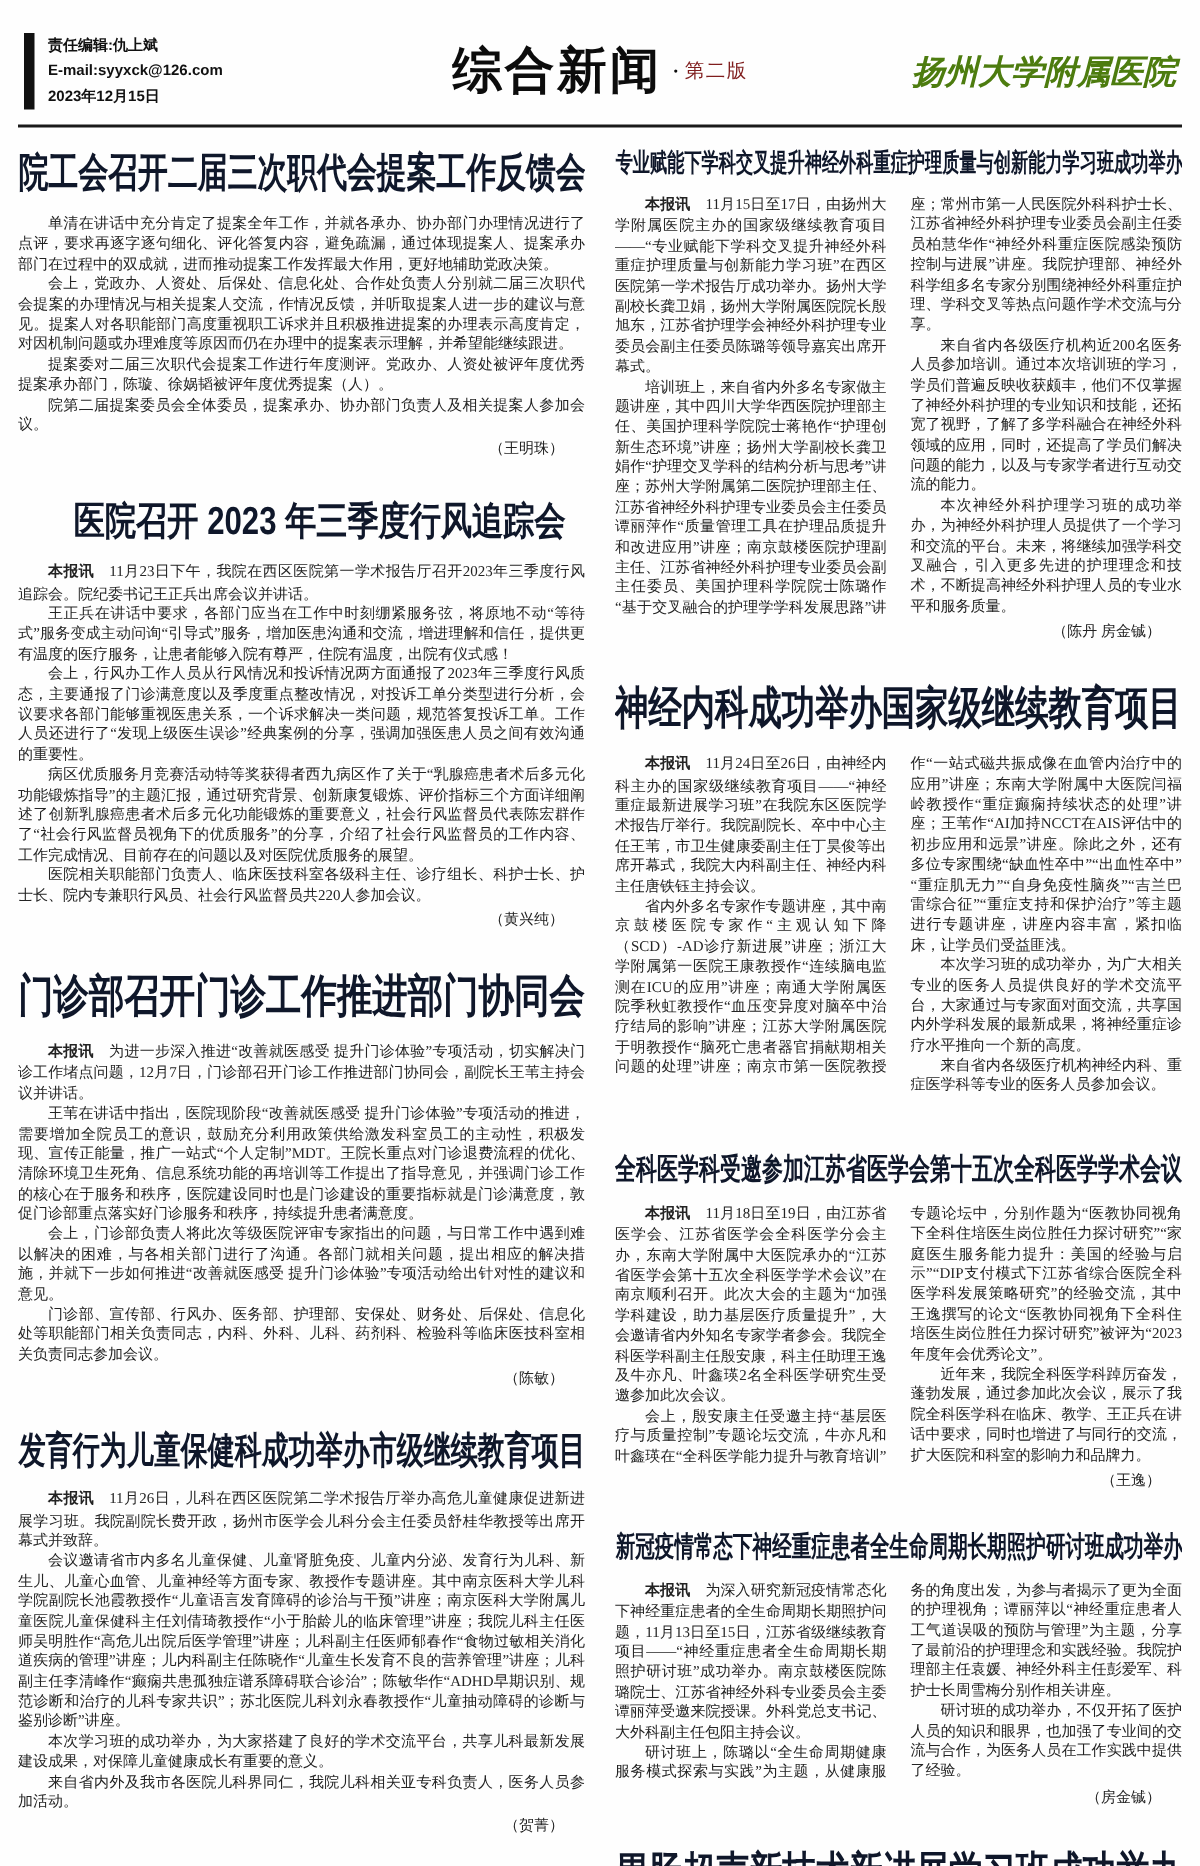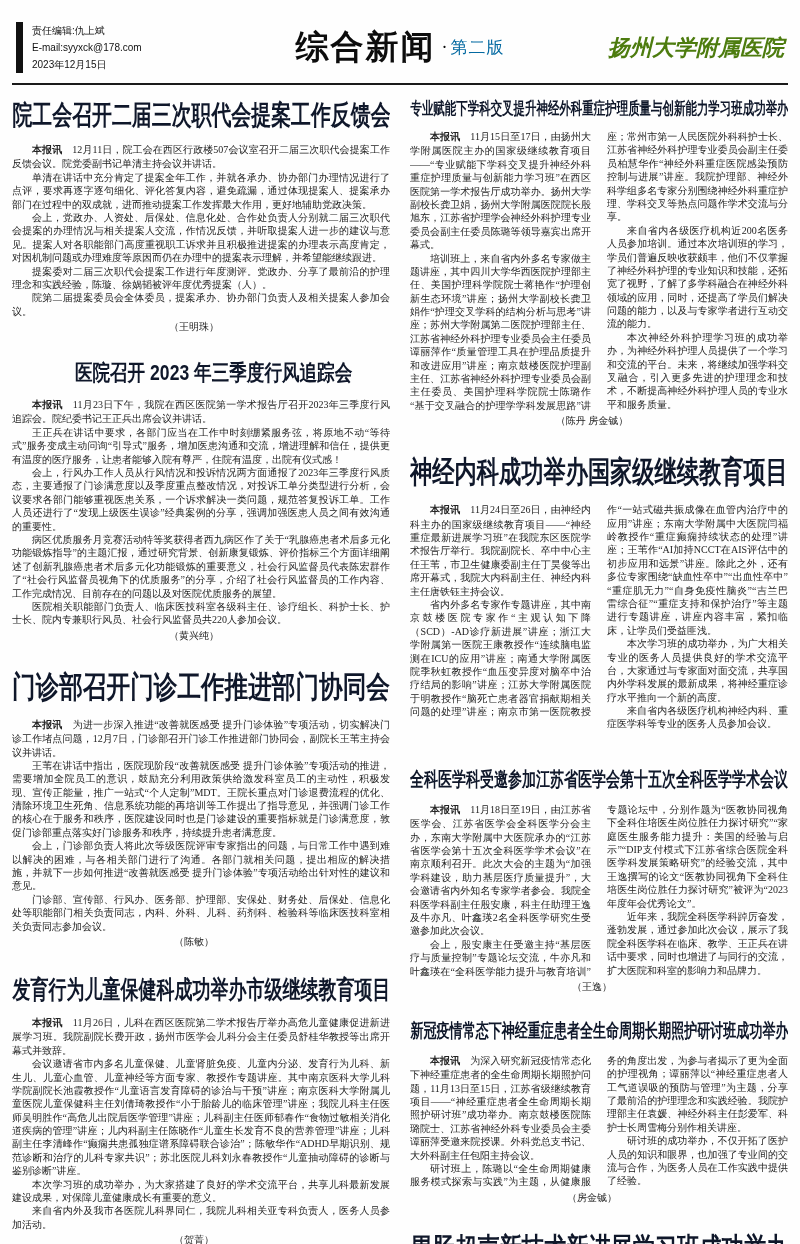--- a/index.html
+++ b/index.html
@@ -8,85 +8,84 @@
     font-family:"Liberation Serif","DejaVu Serif",serif;color:#1c1c1c;
     box-sizing:border-box;padding:14px 12px 18px 12px;
   }
   
   .masthead{
     display:grid;grid-template-columns:215px 1fr 215px;align-items:center;
     padding:8px 4px 10px 4px;border-bottom:2.5px solid #1a1a1a;margin-bottom:6px;
   }
   .edition-info{
     border-left:7px solid #111;padding-left:9px;
-    font-size:10px;line-height:1.7;font-weight:normal;color:#111;
+    font-size:10px;line-height:1.7;font-weight:bold;color:#111;
     font-family:"Liberation Sans","DejaVu Sans",sans-serif;
   }
   .section-head{text-align:center;white-space:nowrap;}
   .section-title{
     font-family:"Liberation Sans","DejaVu Sans",sans-serif;
     font-size:33px;font-weight:900;letter-spacing:2px;color:#0c0c0c;display:inline-block;vertical-align:middle;
   }
   .section-dot{font-size:18px;vertical-align:middle;margin:0 3px 0 6px;color:#0c0c0c;}
-  .section-sub{font-size:17px;vertical-align:middle;color:#0369a1;letter-spacing:1px;}
+  .section-sub{font-size:13px;vertical-align:middle;color:#7f1d1d;letter-spacing:1px;}
   .hospital-name{
     text-align:right;font-family:"DejaVu Serif","Liberation Serif",serif;
     font-style:italic;font-weight:bold;font-size:22px;white-space:nowrap;
   }
   
   .content{display:grid;grid-template-columns:1fr 1fr;column-gap:20px;margin-top:10px;}
   .col{min-width:0;}
   
   .article{margin-bottom:22px;overflow:hidden;}
   .article-title{
     margin:2px 0 10px 0;display:flex;justify-content:center;align-items:center;
     font-family:"Liberation Sans","DejaVu Sans",sans-serif;font-weight:900;color:#0f172a;
   }
   .article-title .t{display:inline-block;white-space:nowrap;transform-origin:center;}
   .article-body{font-size:10px;line-height:1.34;text-align:justify;color:#232323;}
   .col-right .article-body{column-count:2;column-gap:16px;}
   .article-body p{margin:0;text-indent:2em;}
   .article-body b{font-family:Liberation Mono, monospace;font-weight:bold;}
-  .article-byline{font-size:10px;text-align:center;padding-right:14px;margin-top:2px;color:#232323;}
+  .article-byline{font-size:10px;text-align:right;padding-right:14px;margin-top:2px;color:#232323;}
 </style>
 </head>
 <body>
 
 <div class="page">
 
   <header class="masthead">
     <div class="edition-info">
       <div>责任编辑:仇上斌</div>
-      <div>E-mail:syyxck@178.com</div>
+      <div>E-mail:syyxck@126.com</div>
       <div>2023年12月15日</div>
     </div>
     <div class="section-head">
       <span class="section-title">综合新闻</span><span class="section-dot">·</span><span class="section-sub">第二版</span>
     </div>
     <div class="hospital-name" style="color: #4d7c0f;">扬州大学附属医院</div>
   </header>
 
   <main class="content">
     <section class="col col-left" id="col-left">
   <article class="article">
     <h2 class="article-title" style="font-size: 27px;">
             <span class="t" style="transform: scaleX(0.737);">院工会召开二届三次职代会提案工作反馈会</span>
           </h2>
     <div class="article-body">
-            <p><b>本报讯</b> 12月11日，院工会在西区行政楼507会议室召开二届三次职代会提案工作反馈会议。院党委副书记单清主持会议并讲话。</p>
             <p>单清在讲话中充分肯定了提案全年工作，并就各承办、协办部门办理情况进行了点评，要求再逐字逐句细化、评化答复内容，避免疏漏，通过体现提案人、提案承办部门在过程中的双成就，进而推动提案工作发挥最大作用，更好地辅助党政决策。</p>
             <p>会上，党政办、人资处、后保处、信息化处、合作处负责人分别就二届三次职代会提案的办理情况与相关提案人交流，作情况反馈，并听取提案人进一步的建议与意见。提案人对各职能部门高度重视职工诉求并且积极推进提案的办理表示高度肯定，对因机制问题或办理难度等原因而仍在办理中的提案表示理解，并希望能继续跟进。</p>
-            <p>提案委对二届三次职代会提案工作进行年度测评。党政办、分享了最前沿的护理理念和实践经验，陈璇、徐娲韬被评年度优秀提案（人）。</p>
+            <p>提案委对二届三次职代会提案工作进行年度测评。党政办、人资处被评年度优秀提案承办部门，陈璇、徐娲韬被评年度优秀提案（人）。</p>
             <p>院第二届提案委员会全体委员，提案承办、协办部门负责人及相关提案人参加会议。</p>
           </div>
     <div class="article-byline">（王明珠）</div>
   </article>
 
   <article class="article">
-    <h2 class="article-title" style="font-size: 22px; padding-left: 25px;">
+    <h2 class="article-title" style="font-size: 26px; padding-left: 25px;">
             <span class="t" style="transform: scaleX(0.799);">医院召开 2023 年三季度行风追踪会</span>
           </h2>
     <div class="article-body">
             <p><b>本报讯</b> 11月23日下午，我院在西区医院第一学术报告厅召开2023年三季度行风追踪会。院纪委书记王正兵出席会议并讲话。</p>
             <p>王正兵在讲话中要求，各部门应当在工作中时刻绷紧服务弦，将原地不动“等待式”服务变成主动问询“引导式”服务，增加医患沟通和交流，增进理解和信任，提供更有温度的医疗服务，让患者能够入院有尊严，住院有温度，出院有仪式感！</p>
             <p>会上，行风办工作人员从行风情况和投诉情况两方面通报了2023年三季度行风质态，主要通报了门诊满意度以及季度重点整改情况，对投诉工单分类型进行分析，会议要求各部门能够重视医患关系，一个诉求解决一类问题，规范答复投诉工单。工作人员还进行了“发现上级医生误诊”经典案例的分享，强调加强医患人员之间有效沟通的重要性。</p>
             <p>病区优质服务月竞赛活动特等奖获得者西九病区作了关于“乳腺癌患者术后多元化功能锻炼指导”的主题汇报，通过研究背景、创新康复锻炼、评价指标三个方面详细阐述了创新乳腺癌患者术后多元化功能锻炼的重要意义，社会行风监督员代表陈宏群作了“社会行风监督员视角下的优质服务”的分享，介绍了社会行风监督员的工作内容、工作完成情况、目前存在的问题以及对医院优质服务的展望。</p>
             <p>医院相关职能部门负责人、临床医技科室各级科主任、诊疗组长、科护士长、护士长、院内专兼职行风员、社会行风监督员共220人参加会议。</p>
           </div>
     <div class="article-byline">（黄兴纯）</div>

